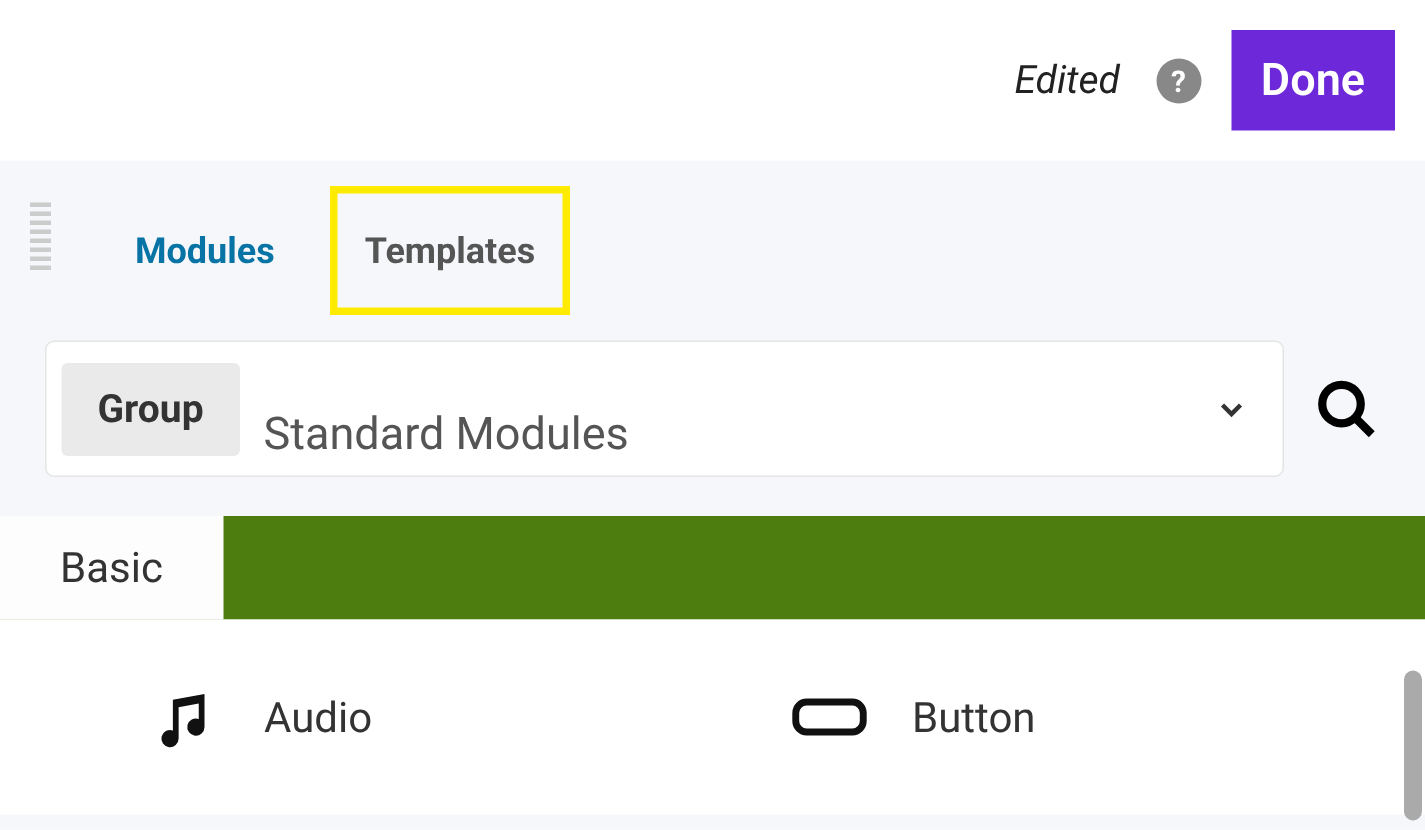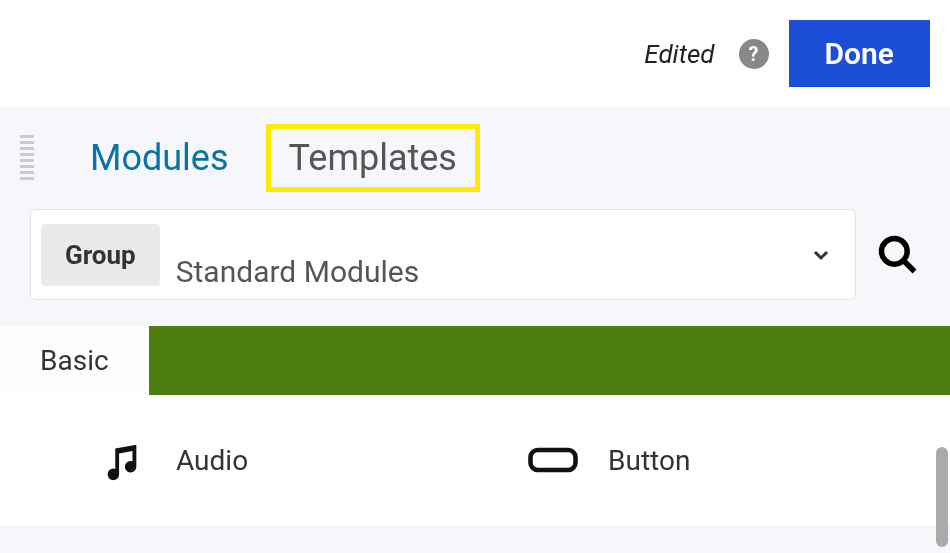--- a/index.html
+++ b/index.html
@@ -36,25 +36,25 @@
       border-radius: 50%;
       display: inline-flex;
       align-items: center;
       justify-content: center;
       color: #fff;
       font-weight: bold;
       font-size: 20px;
       margin-left: 4px;
     }
     .done-button {
-      background: #1d4ed8;
+      background: #6d28d9;
       color: #fff;
       font-size: 30px;
       font-weight: 600;
-      padding: 16px 36px;
+      padding: 16px 20px;
       border: none;
       cursor: pointer;
     }
     .panel {
       background: #f5f7fa;
       position: relative;
       padding-top: 10px;
       height: 460px;
     }
     .drag-handle {
@@ -72,31 +72,31 @@
       background: #ccc;
       display: block;
     }
     .tabs {
       display: flex;
       gap: 60px;
       padding: 20px 20px 30px 90px;
       align-items: center;
     }
     .tab {
-      font-size: 36px;
-      font-weight: 400;
+      font-size: 24px;
+      font-weight: 700;
       color: #555;
       cursor: pointer;
     }
     .tab.active {
       color: #0874a5;
     }
     .tab.highlighted {
       border: 5px solid #ffeb00;
-      padding: 8px 18px;
+      padding: 24px 18px;
       margin: -13px -23px;
     }
     .filter-row {
       display: flex;
       align-items: center;
       padding: 0 30px 26px 30px;
       gap: 20px;
     }
     .group-select {
       flex: 1;

